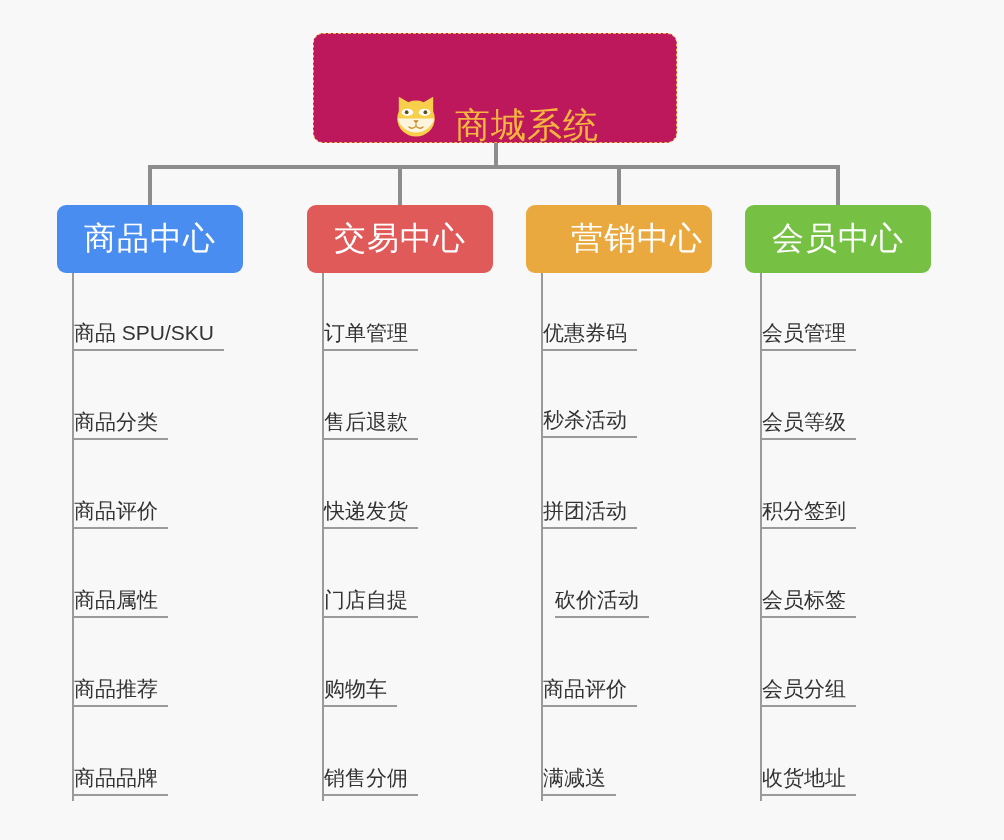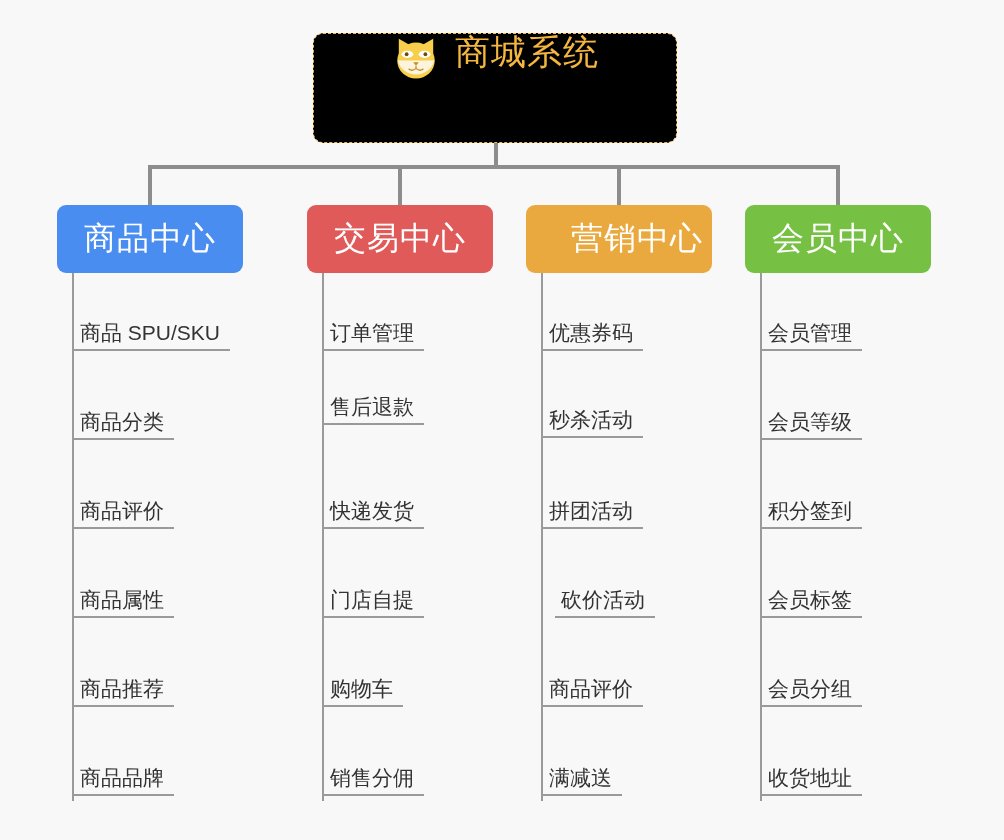--- a/index.html
+++ b/index.html
@@ -22,25 +22,25 @@
   }
 
   
   .root-node {
     position: absolute;
     left: 313px;
     top: 33px;
     width: 364px;
     height: 110px;
     box-sizing: border-box;
-    background: #000000;
+    background: #be185d;
     border: 1px dashed #f0b852;
     border-radius: 10px;
     display: flex;
-    align-items: flex-start;
+    align-items: flex-end;
     justify-content: center;
     gap: 14px;
   }
   .root-title {
     font-size: 35px;
     color: #f5b63f;
     letter-spacing: 1px;
     line-height: 1;
     white-space: nowrap;
   }
@@ -83,21 +83,21 @@
     border-left: 2px solid #9a9a9a;
     box-sizing: border-box;
   }
 
   .leaf {
     position: absolute;
     font-size: 21px;
     color: #333333;
     white-space: nowrap;
     border-bottom: 2px solid #9a9a9a;
-    padding: 0 10px 6px 6px;
+    padding: 0 10px 6px 0;
     box-sizing: border-box;
     line-height: 1;
   }
 </style>
 </head>
 <body>
 
 <div id="diagram">
 
   <div class="root-node">
@@ -146,21 +146,21 @@
   <div class="leaf" style="left:74px; top:678px;">商品推荐</div>
   <div class="leaf" style="left:74px; top:767px;">商品品牌</div>
 
   <div class="column" style="left:307px; width:186px;">
     <div class="cat-box" style="width:186px; background:#e05a5a;">
       <span>交易中心</span>
     </div>
   </div>
   <div class="branch" style="left:322px; top:273px; height:528px;"></div>
   <div class="leaf" style="left:324px; top:322px;">订单管理</div>
-  <div class="leaf" style="left:324px; top:396px;">售后退款</div>
+  <div class="leaf" style="left:324px; top:411px;">售后退款</div>
   <div class="leaf" style="left:324px; top:500px;">快递发货</div>
   <div class="leaf" style="left:324px; top:589px;">门店自提</div>
   <div class="leaf" style="left:324px; top:678px;">购物车</div>
   <div class="leaf" style="left:324px; top:767px;">销售分佣</div>
 
   <div class="column" style="left:526px; width:186px;">
     <div class="cat-box" style="width:186px; background:#eaa93e;padding-left:36px;">
       <span>营销中心</span>
     </div>
   </div>

